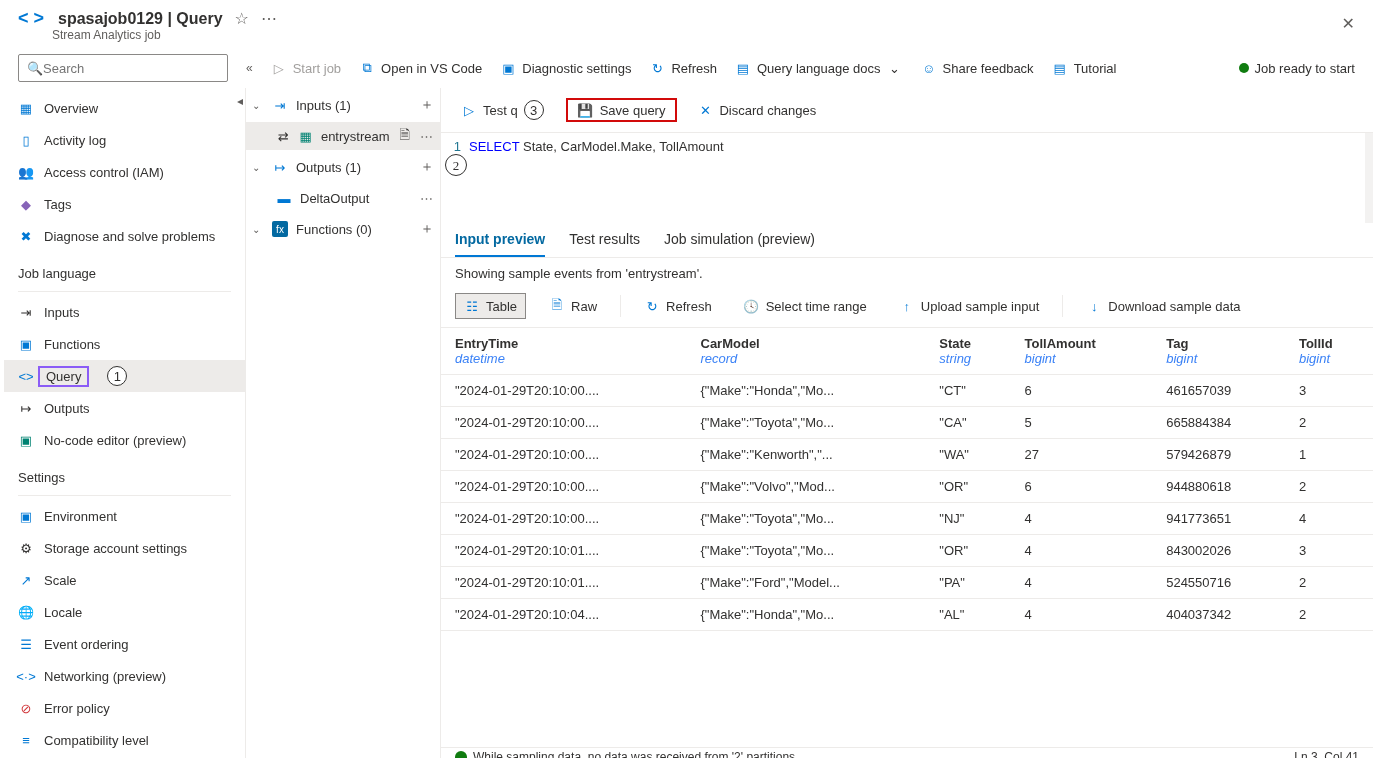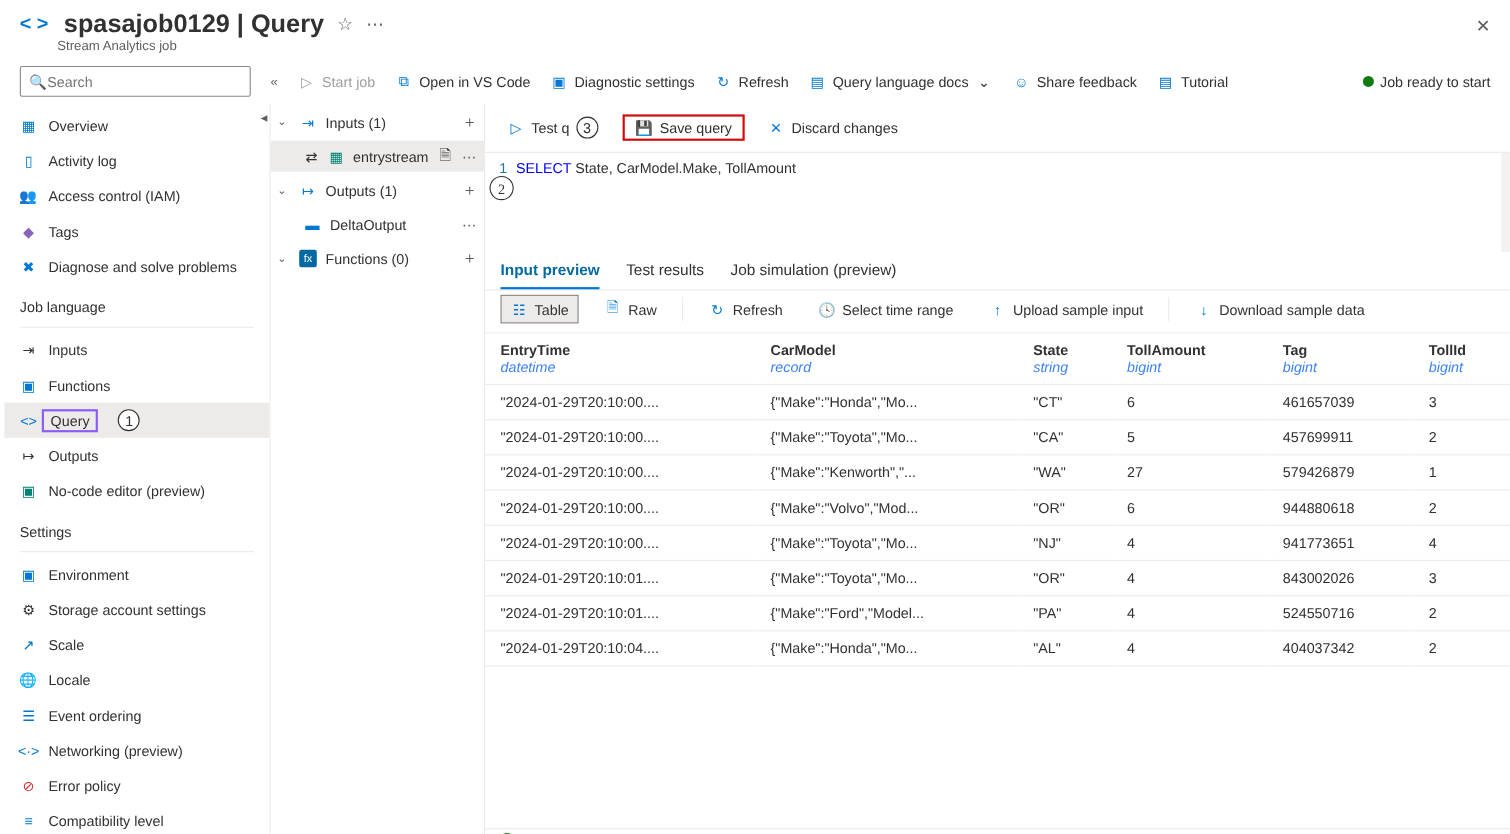--- a/index.html
+++ b/index.html
@@ -1,20 +1,20 @@
 <!DOCTYPE html>
 <html><head>
 <meta charset="utf-8">
 <style>
 * { box-sizing: border-box; margin: 0; padding: 0; font-family: "Segoe UI", Arial, sans-serif; }
 body { width: 1373px; height: 758px; overflow: hidden; font-size: 13px; color: #323130; background: #fff; }
 
 .header { display: flex; align-items: center; padding: 8px 18px 4px 18px; position: relative; }
 .header .code-icon { color: #0078d4; font-size: 18px; font-weight: bold; margin-right: 14px; }
-.header .title { font-size: 23px; font-weight: 600; }
+.header .title { font-size: 16px; font-weight: 600; }
 .header .star, .header .more { margin-left: 12px; color: #605e5c; font-size: 16px; cursor: pointer; }
 .header .close { position: absolute; right: 18px; top: 14px; font-size: 16px; color: #605e5c; cursor: pointer; }
 
 .toolbar { display: flex; align-items: center; padding: 6px 18px; border-bottom: none; gap: 18px; }
 .toolbar .search { width: 210px; height: 28px; border: 1px solid #8a8886; border-radius: 2px; padding: 0 8px; display: flex; align-items: center; color: #605e5c; }
 .toolbar .search input { border: none; outline: none; width: 100%; font-size: 13px; }
 .toolbar .collapse { color: #605e5c; cursor: pointer; font-size: 12px; }
 .toolbar .btn { display: flex; align-items: center; gap: 6px; color: #323130; cursor: pointer; font-size: 13px; }
 .toolbar .btn.disabled { color: #a19f9d; }
 .toolbar .spacer { flex: 1; }
@@ -296,20 +296,21 @@
       </div>
       <div class="rscroll"></div>
     </div>
 
     <div class="tabs">
       <div class="tab active">Input preview</div>
       <div class="tab">Test results</div>
       <div class="tab">Job simulation (preview)</div>
     </div>
 
+    <div class="preview-info">Showing sample events from 'entrystream'.</div>
 
     <div class="preview-toolbar">
       <div class="ptbtn active">
           <span class="ic blue">☷</span>
           <span>Table</span>
         </div>
       <div class="ptbtn">
           <span class="ic blue">🗎</span>
           <span>Raw</span>
         </div>
@@ -352,21 +353,21 @@
               <td>"CT"</td>
               <td>6</td>
               <td>461657039</td>
               <td>3</td>
             </tr>
             <tr>
               <td>"2024-01-29T20:10:00....</td>
               <td>{"Make":"Toyota","Mo...</td>
               <td>"CA"</td>
               <td>5</td>
-              <td>457699911</td>
+              <td>665884384</td>
               <td>2</td>
             </tr>
             <tr>
               <td>"2024-01-29T20:10:00....</td>
               <td>{"Make":"Kenworth","...</td>
               <td>"WA"</td>
               <td>27</td>
               <td>579426879</td>
               <td>1</td>
             </tr>

